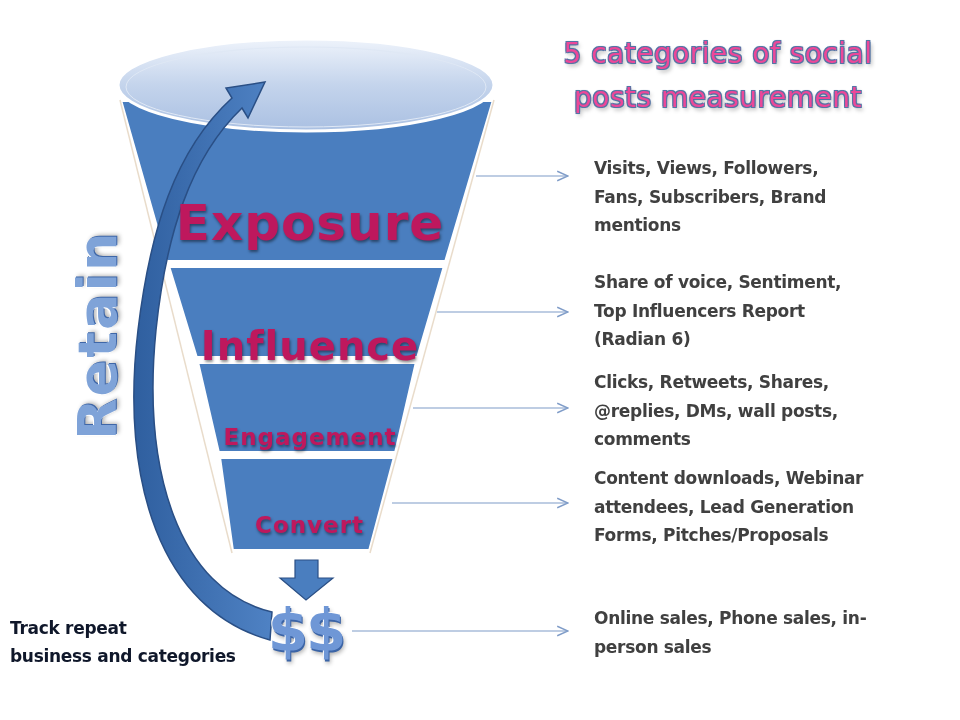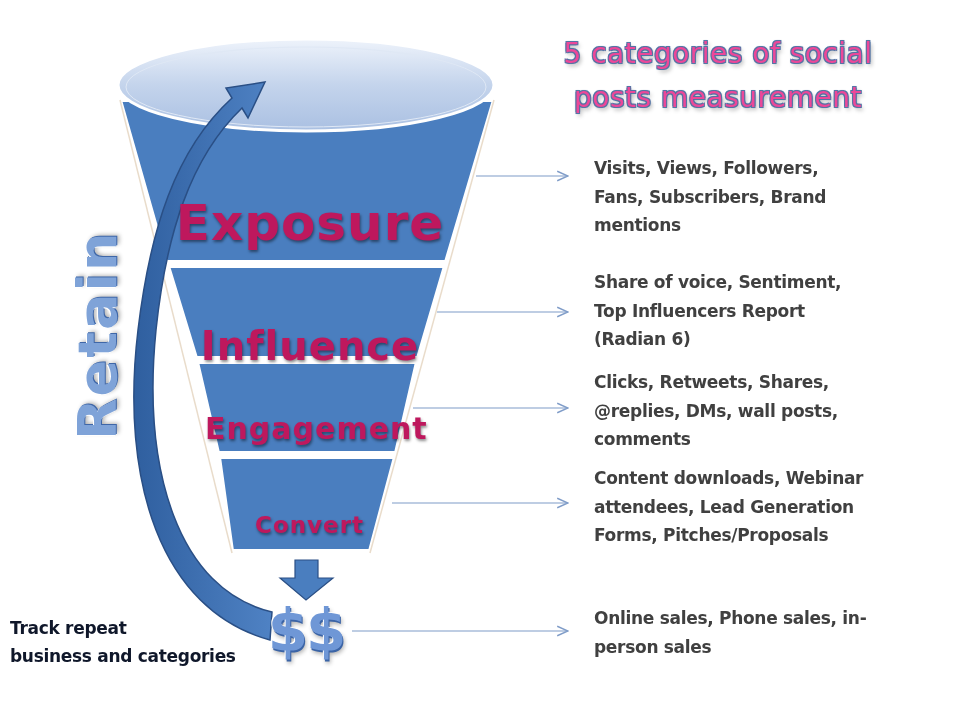--- a/index.html
+++ b/index.html
@@ -100,21 +100,21 @@
     </g>
   </svg>
 
   <div class="title">
     <div>5 categories of social</div>
     <div>posts measurement</div>
   </div>
 
   <div class="stage-label" style="left:150px; top:160px; width:320px; font-size:50px; line-height:70px;">Exposure</div>
   <div class="stage-label" style="left:180px; top:290px; width:260px; font-size:40px; line-height:56px;">Influence</div>
-  <div class="stage-label" style="left:205px; top:384px; width:210px; font-size:30px; line-height:34px;">Engagement</div>
+  <div class="stage-label" style="left:205px; top:392px; width:210px; font-size:23px; line-height:34px;">Engagement</div>
   <div class="stage-label" style="left:222px; top:480px; width:175px; font-size:23px; line-height:34px;">
     <div>Convert</div>
   </div>
 
   <div class="desc" style="top:154px;">
     <div>Visits, Views, Followers,</div>
     <div>Fans, Subscribers, Brand</div>
     <div>mentions</div>
   </div>
   <div class="desc" style="top:268px;">

